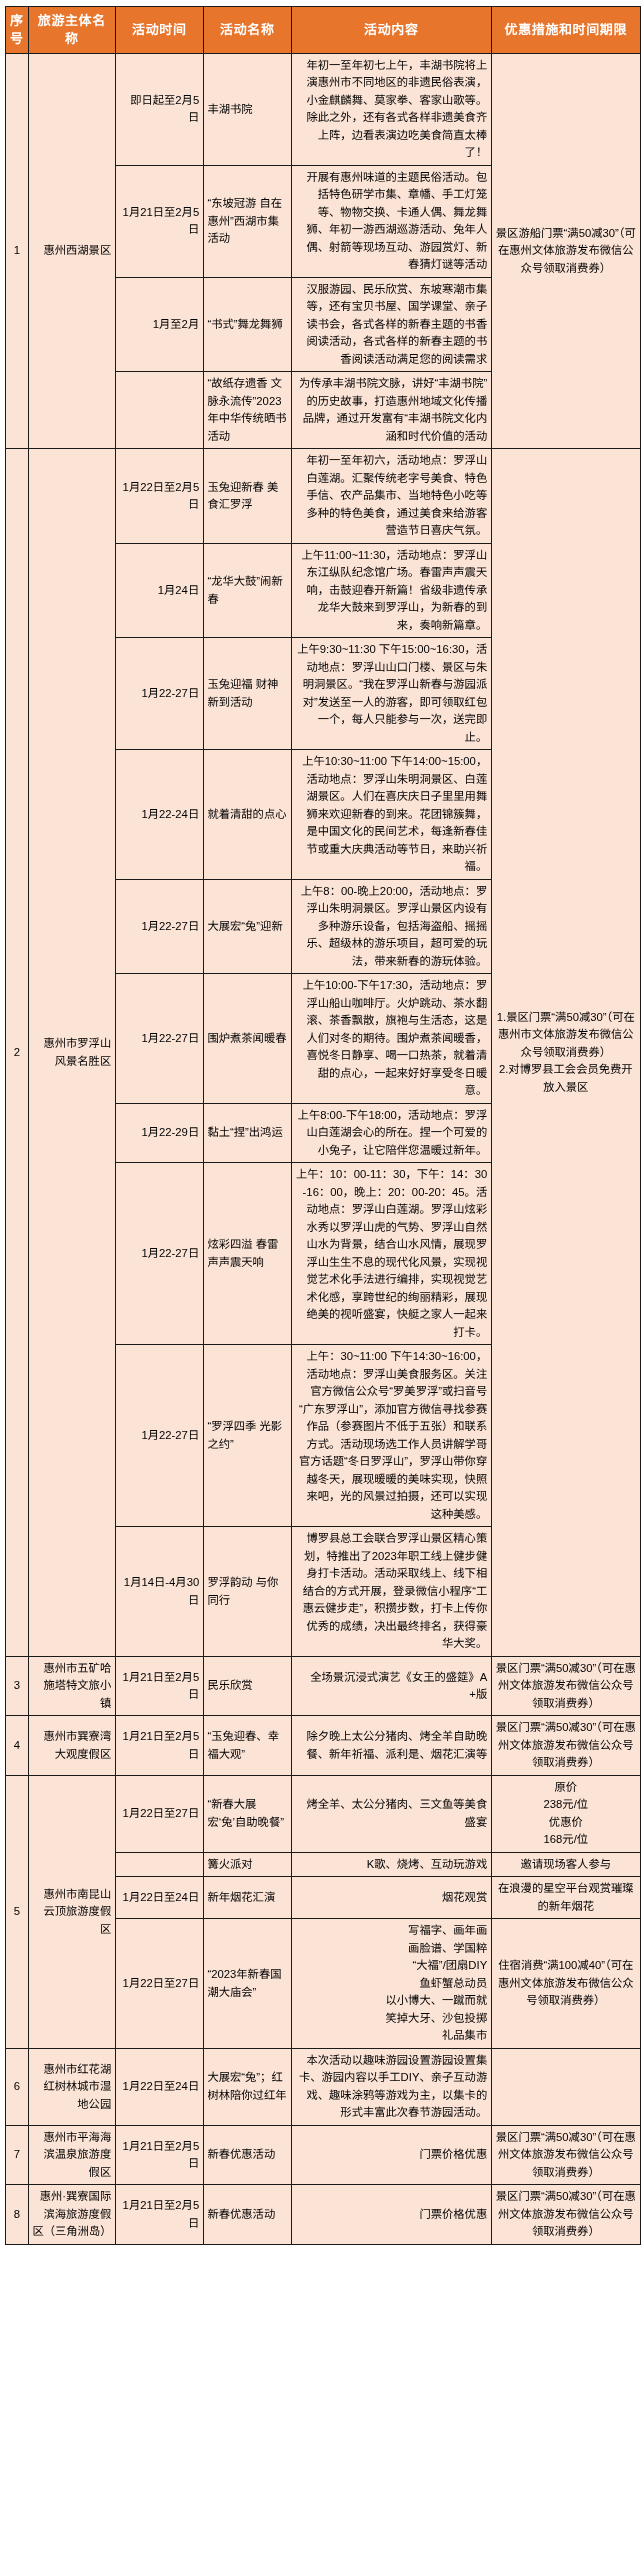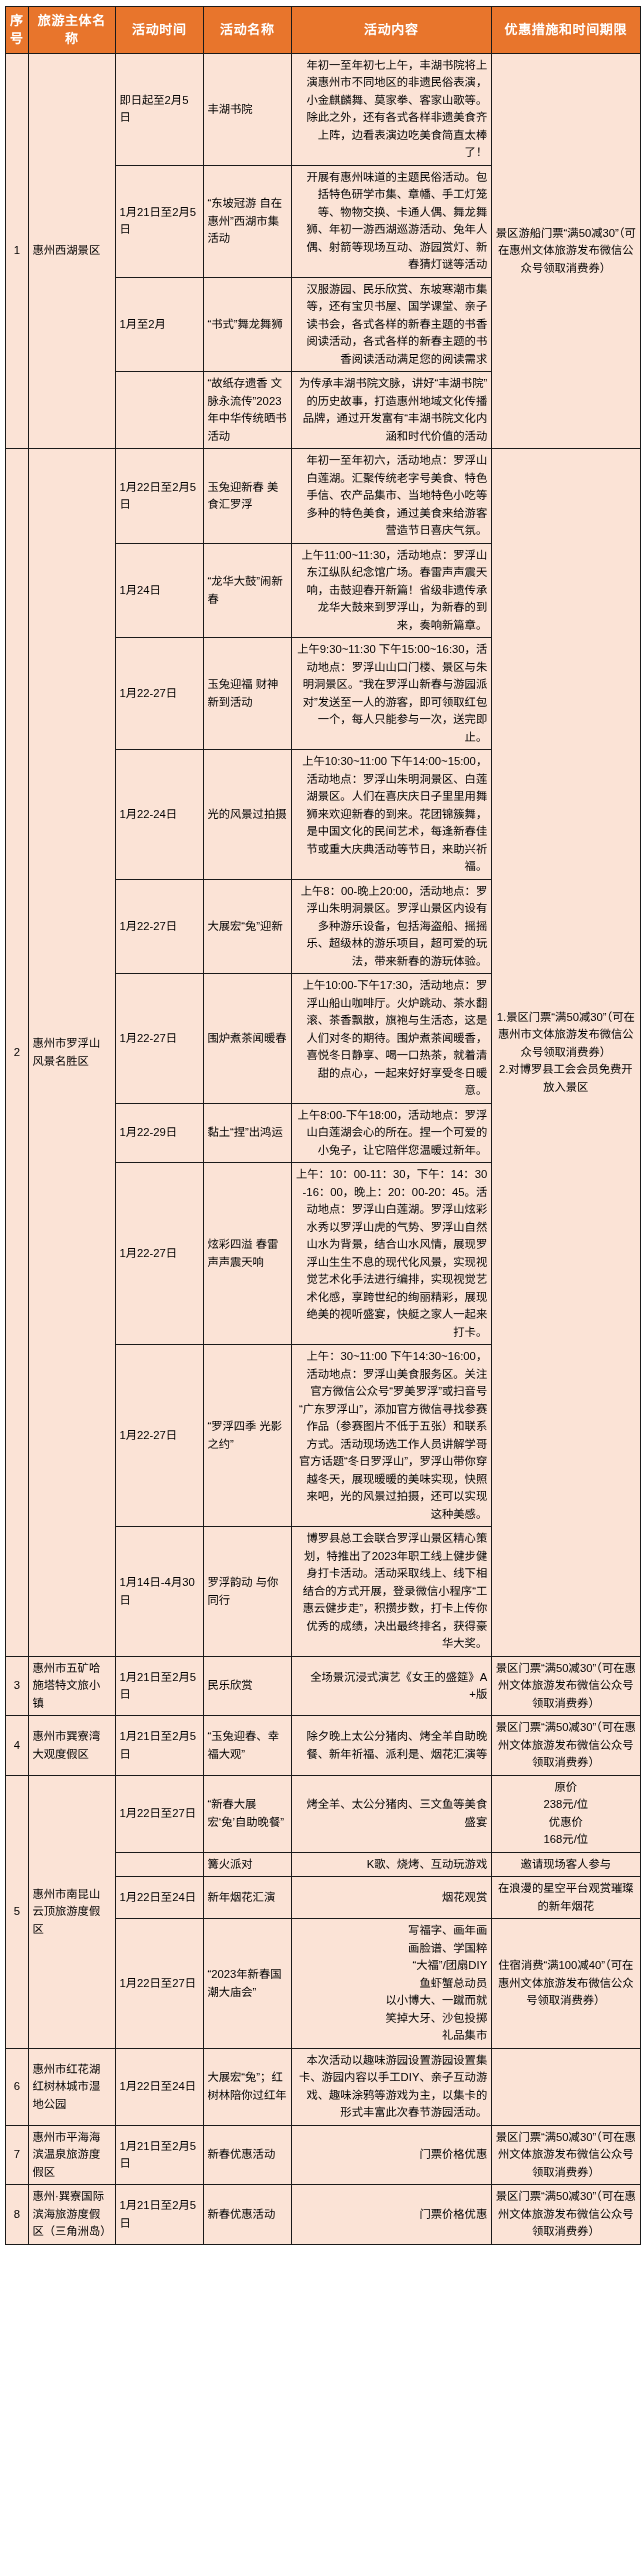--- a/index.html
+++ b/index.html
@@ -41,22 +41,22 @@
   }
   
   col.c-no{width:23px;}
   col.c-sub{width:87px;}
   col.c-time{width:88px;}
   col.c-name{width:88px;}
   col.c-content{width:200px;}
   col.c-promo{width:149px;}
 
   td.no{text-align:center;font-size:12.5px;}
-  td.sub{text-align:left;line-height:1.6;}
-  td.time{text-align:left;}
+  td.sub{text-align:right;line-height:1.6;}
+  td.time{text-align:right;}
   td.name{text-align:left;}
   td.content{text-align:right;line-height:1.72;}
   td.promo{text-align:center;line-height:1.72;}
   .wl{white-space:pre-line;}
 </style>
 </head>
 <body>
 
 <div id="sheet">
   <table class="tbl">
@@ -117,21 +117,21 @@
           <td class="name">“龙华大鼓”闹新春</td>
           <td class="content wl">上午11:00~11:30，活动地点：罗浮山东江纵队纪念馆广场。春雷声声震天响，击鼓迎春开新篇！省级非遗传承龙华大鼓来到罗浮山，为新春的到来，奏响新篇章。</td>
         </tr>
         <tr>
           <td class="time">1月22-27日</td>
           <td class="name">玉兔迎福 财神新到活动</td>
           <td class="content wl">上午9:30~11:30 下午15:00~16:30，活动地点：罗浮山山口门楼、景区与朱明洞景区。“我在罗浮山新春与游园派对”发送至一人的游客，即可领取红包一个，每人只能参与一次，送完即止。</td>
         </tr>
         <tr>
           <td class="time">1月22-24日</td>
-          <td class="name">光的风景过拍摄</td>
+          <td class="name">就着清甜的点心</td>
           <td class="content wl">上午10:30~11:00 下午14:00~15:00，活动地点：罗浮山朱明洞景区、白莲湖景区。人们在喜庆庆日子里里用舞狮来欢迎新春的到来。花团锦簇舞，是中国文化的民间艺术，每逢新春佳节或重大庆典活动等节日，来助兴祈福。</td>
         </tr>
         <tr>
           <td class="time">1月22-27日</td>
           <td class="name">大展宏“兔”迎新</td>
           <td class="content wl">上午8：00-晚上20:00，活动地点：罗浮山朱明洞景区。罗浮山景区内设有多种游乐设备，包括海盗船、摇摇乐、超级林的游乐项目，超可爱的玩法，带来新春的游玩体验。</td>
         </tr>
         <tr>
           <td class="time">1月22-27日</td>
           <td class="name">围炉煮茶闻暖春</td>

